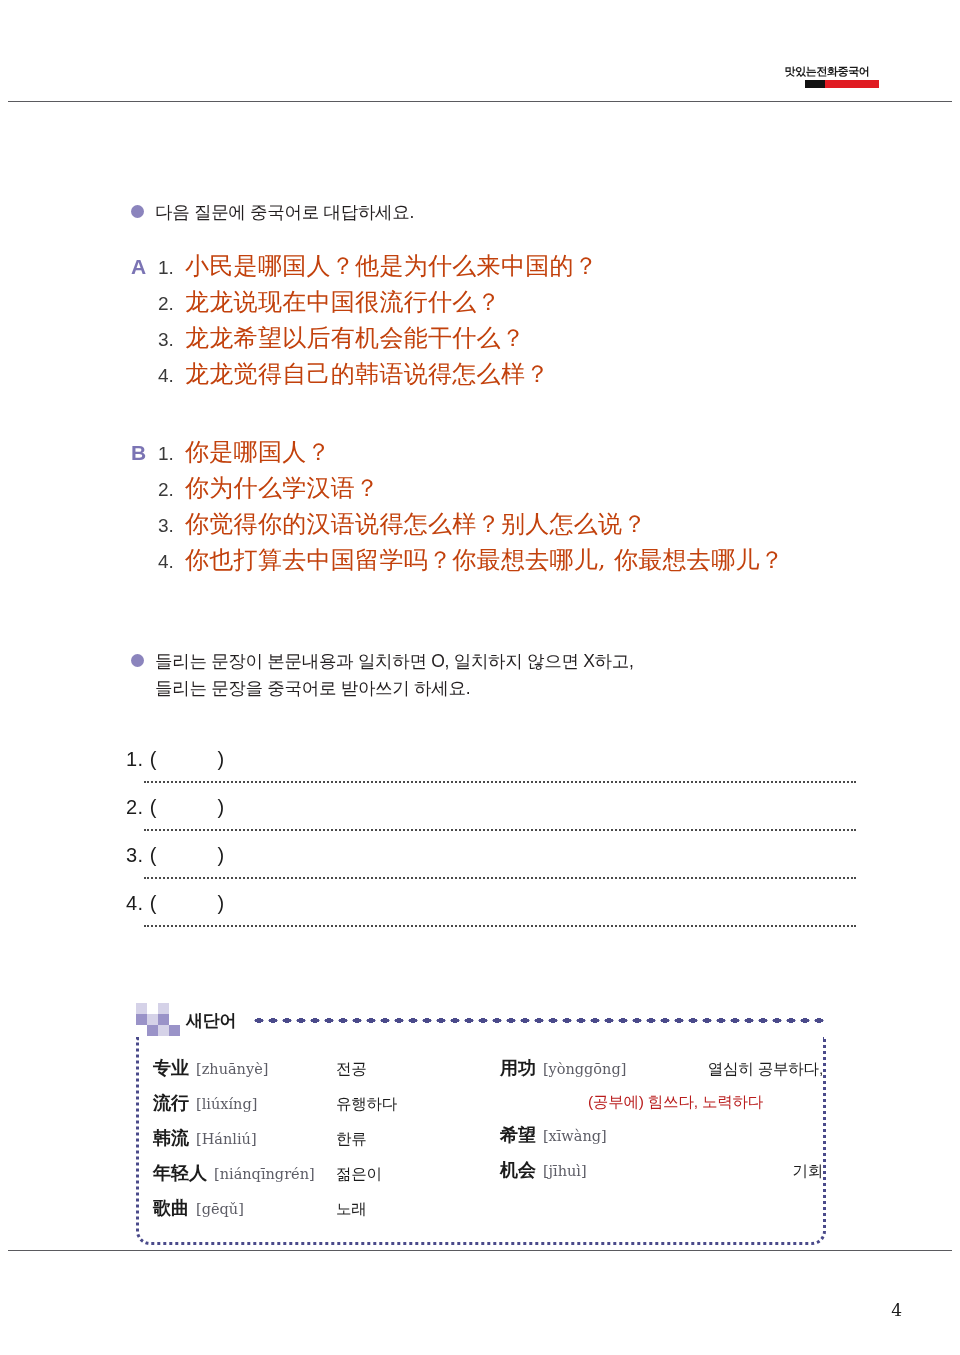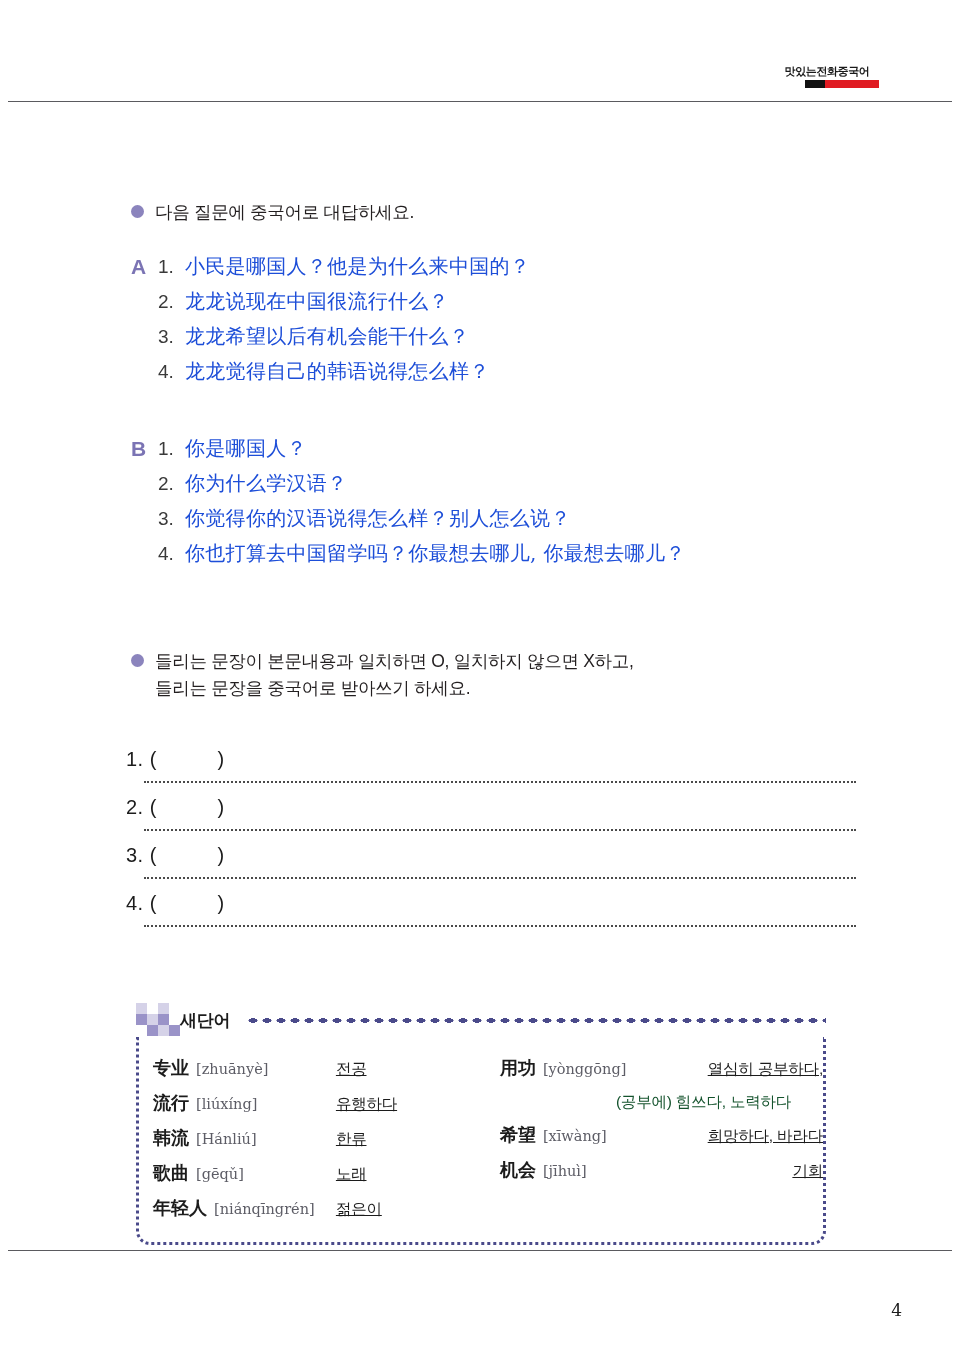--- a/index.html
+++ b/index.html
@@ -115,22 +115,22 @@
     white-space: nowrap;
   }
   .qnum {
     font-size: 19px;
     color: #3a3a3a;
     width: 27px;
     flex: 0 0 auto;
   }
   .qtext {
     font-family: "DejaVu Serif", "Liberation Serif", serif;
-    font-size: 20px;
-    color: #1d4ed8;
+    font-size: 24px;
+    color: #c2410c;
     letter-spacing: 0.3px;
   }
 
   
   #dictation-lines {
     position: absolute;
     left: 126px;
     top: 748px;
     width: 730px;
   }
@@ -174,20 +174,21 @@
   .vocab-icon i {
     position: absolute;
     display: block;
     width: 11px;
     height: 11px;
   }
   .vocab-title {
     font-size: 17px;
     font-weight: 700;
     color: #1c1c1c;
+    margin-left: 6px;
     letter-spacing: -0.3px;
     white-space: nowrap;
   }
   .vocab-head-dots {
     flex: 1;
     height: 7px;
     margin-left: 16px;
     margin-right: 0;
     background-image: radial-gradient(#4a4a8a 45%, transparent 46%);
     background-size: 14px 7px;
@@ -236,30 +237,29 @@
     font-size: 14.5px;
     color: #5d5d66;
     margin-left: 7px;
     white-space: nowrap;
   }
   .vocab-mean {
     font-size: 15.5px;
     color: #1c1c1c;
     letter-spacing: -0.2px;
     white-space: nowrap;
-    text-decoration: underline;
   }
   .vocab-col.left .vocab-mean { margin-left: auto; width: 150px; }
   .vocab-col.right .vocab-mean { margin-left: auto; width: 190px; text-align: right; }
   .vocab-mean-cont {
     font-size: 15.5px;
-    color: #14532d;
+    color: #b91c1c;
     letter-spacing: -0.2px;
     line-height: 32px;
-    margin-left: 116px;
+    margin-left: 88px;
     white-space: nowrap;
   }
 
   
   #page-number {
     position: absolute;
     right: 58px;
     top: 1300px;
     font-family: "DejaVu Serif", "Liberation Serif", serif;
     font-size: 17px;
@@ -391,42 +391,41 @@
           <span class="vocab-word">流行</span>
           <span class="vocab-pinyin">[liúxíng]</span>
           <span class="vocab-mean">유행하다</span>
         </div>
         <div class="vocab-entry">
           <span class="vocab-word">韩流</span>
           <span class="vocab-pinyin">[Hánliú]</span>
           <span class="vocab-mean">한류</span>
         </div>
         <div class="vocab-entry">
+          <span class="vocab-word">年轻人</span>
+          <span class="vocab-pinyin">[niánqīngrén]</span>
+          <span class="vocab-mean">젊은이</span>
+        </div>
+        <div class="vocab-entry">
           <span class="vocab-word">歌曲</span>
           <span class="vocab-pinyin">[gēqǔ]</span>
           <span class="vocab-mean">노래</span>
         </div>
-        <div class="vocab-entry">
-          <span class="vocab-word">年轻人</span>
-          <span class="vocab-pinyin">[niánqīngrén]</span>
-          <span class="vocab-mean">젊은이</span>
-        </div>
       </div>
 
       <div class="vocab-col right">
         <div class="vocab-entry">
           <span class="vocab-word">用功</span>
           <span class="vocab-pinyin">[yònggōng]</span>
           <span class="vocab-mean">열심히 공부하다,</span>
         </div>
         <div class="vocab-mean-cont">(공부에) 힘쓰다, 노력하다</div>
         <div class="vocab-entry">
           <span class="vocab-word">希望</span>
           <span class="vocab-pinyin">[xīwàng]</span>
-          <span class="vocab-mean">희망하다, 바라다</span>
         </div>
         <div class="vocab-entry">
           <span class="vocab-word">机会</span>
           <span class="vocab-pinyin">[jīhuì]</span>
           <span class="vocab-mean">기회</span>
         </div>
       </div>
 
     </div>
   </div>

